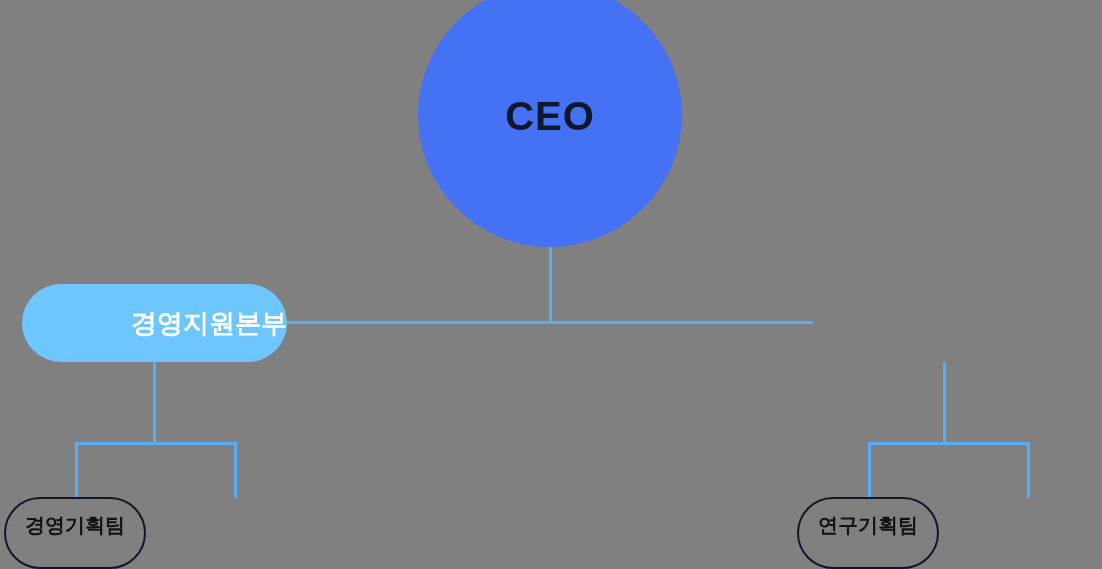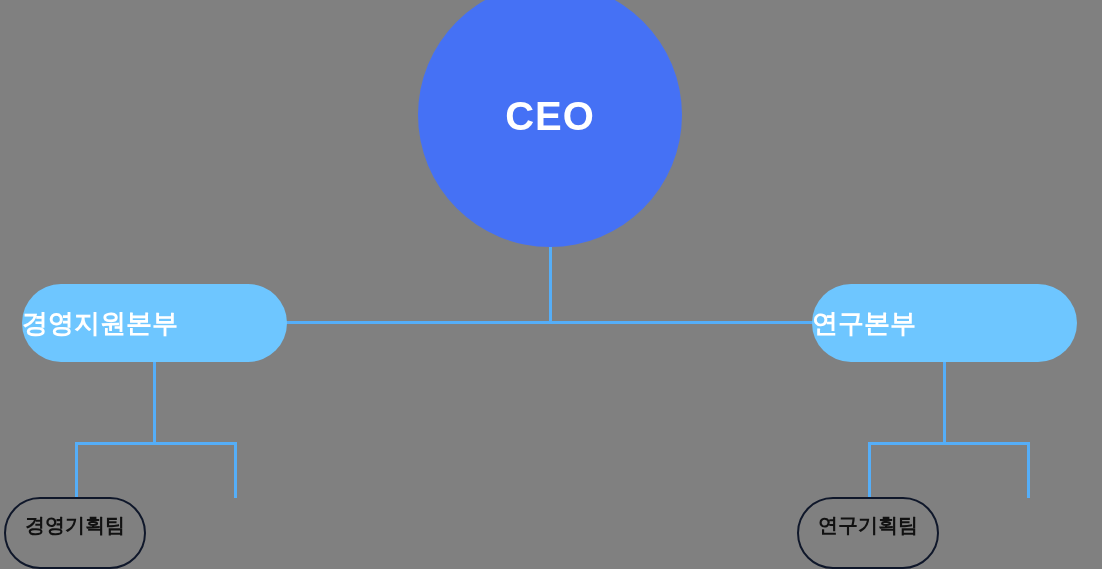--- a/index.html
+++ b/index.html
@@ -37,40 +37,40 @@
     width: 264px;
     height: 264px;
     border-radius: 50%;
     background: #4571f5;
     display: flex;
     align-items: center;
     justify-content: center;
     box-sizing: border-box;
   }
   .ceo-label {
-    color: #ffffff;
+    color: #0f172a;
     font-size: 40px;
     font-weight: bold;
     letter-spacing: 1px;
     line-height: 1;
     
     transform: translateY(1px);
   }
 
   
   .division-node {
     position: absolute;
     top: 284px;
     width: 265px;
     height: 78px;
     border-radius: 39px;
     background: #6ec6ff;
     display: flex;
     align-items: center;
-    justify-content: flex-start;
+    justify-content: flex-end;
     box-sizing: border-box;
   }
   .division-node.left  { left: 22px; }
   .division-node.right { left: 812px; }
   .division-label {
     color: #ffffff;
     font-size: 26px;
     font-weight: bold;
     white-space: nowrap;
   }
@@ -121,23 +121,20 @@
   <div class="conn conn-v" style="left:1027px; top:442px; height:56px;"></div>
 
   <div class="ceo-node">
     <span class="ceo-label">CEO</span>
   </div>
 
   <div class="division-node left">
     <span class="division-label">경영지원본부</span>
   </div>
 
-  <div class="division-node right">
-    <span class="division-label">연구본부</span>
-  </div>
 
   <div class="team-node t1">
     <span class="team-label">경영기획팀</span>
   </div>
 
 
   <div class="team-node t3">
     <span class="team-label">연구기획팀</span>
   </div>
 

